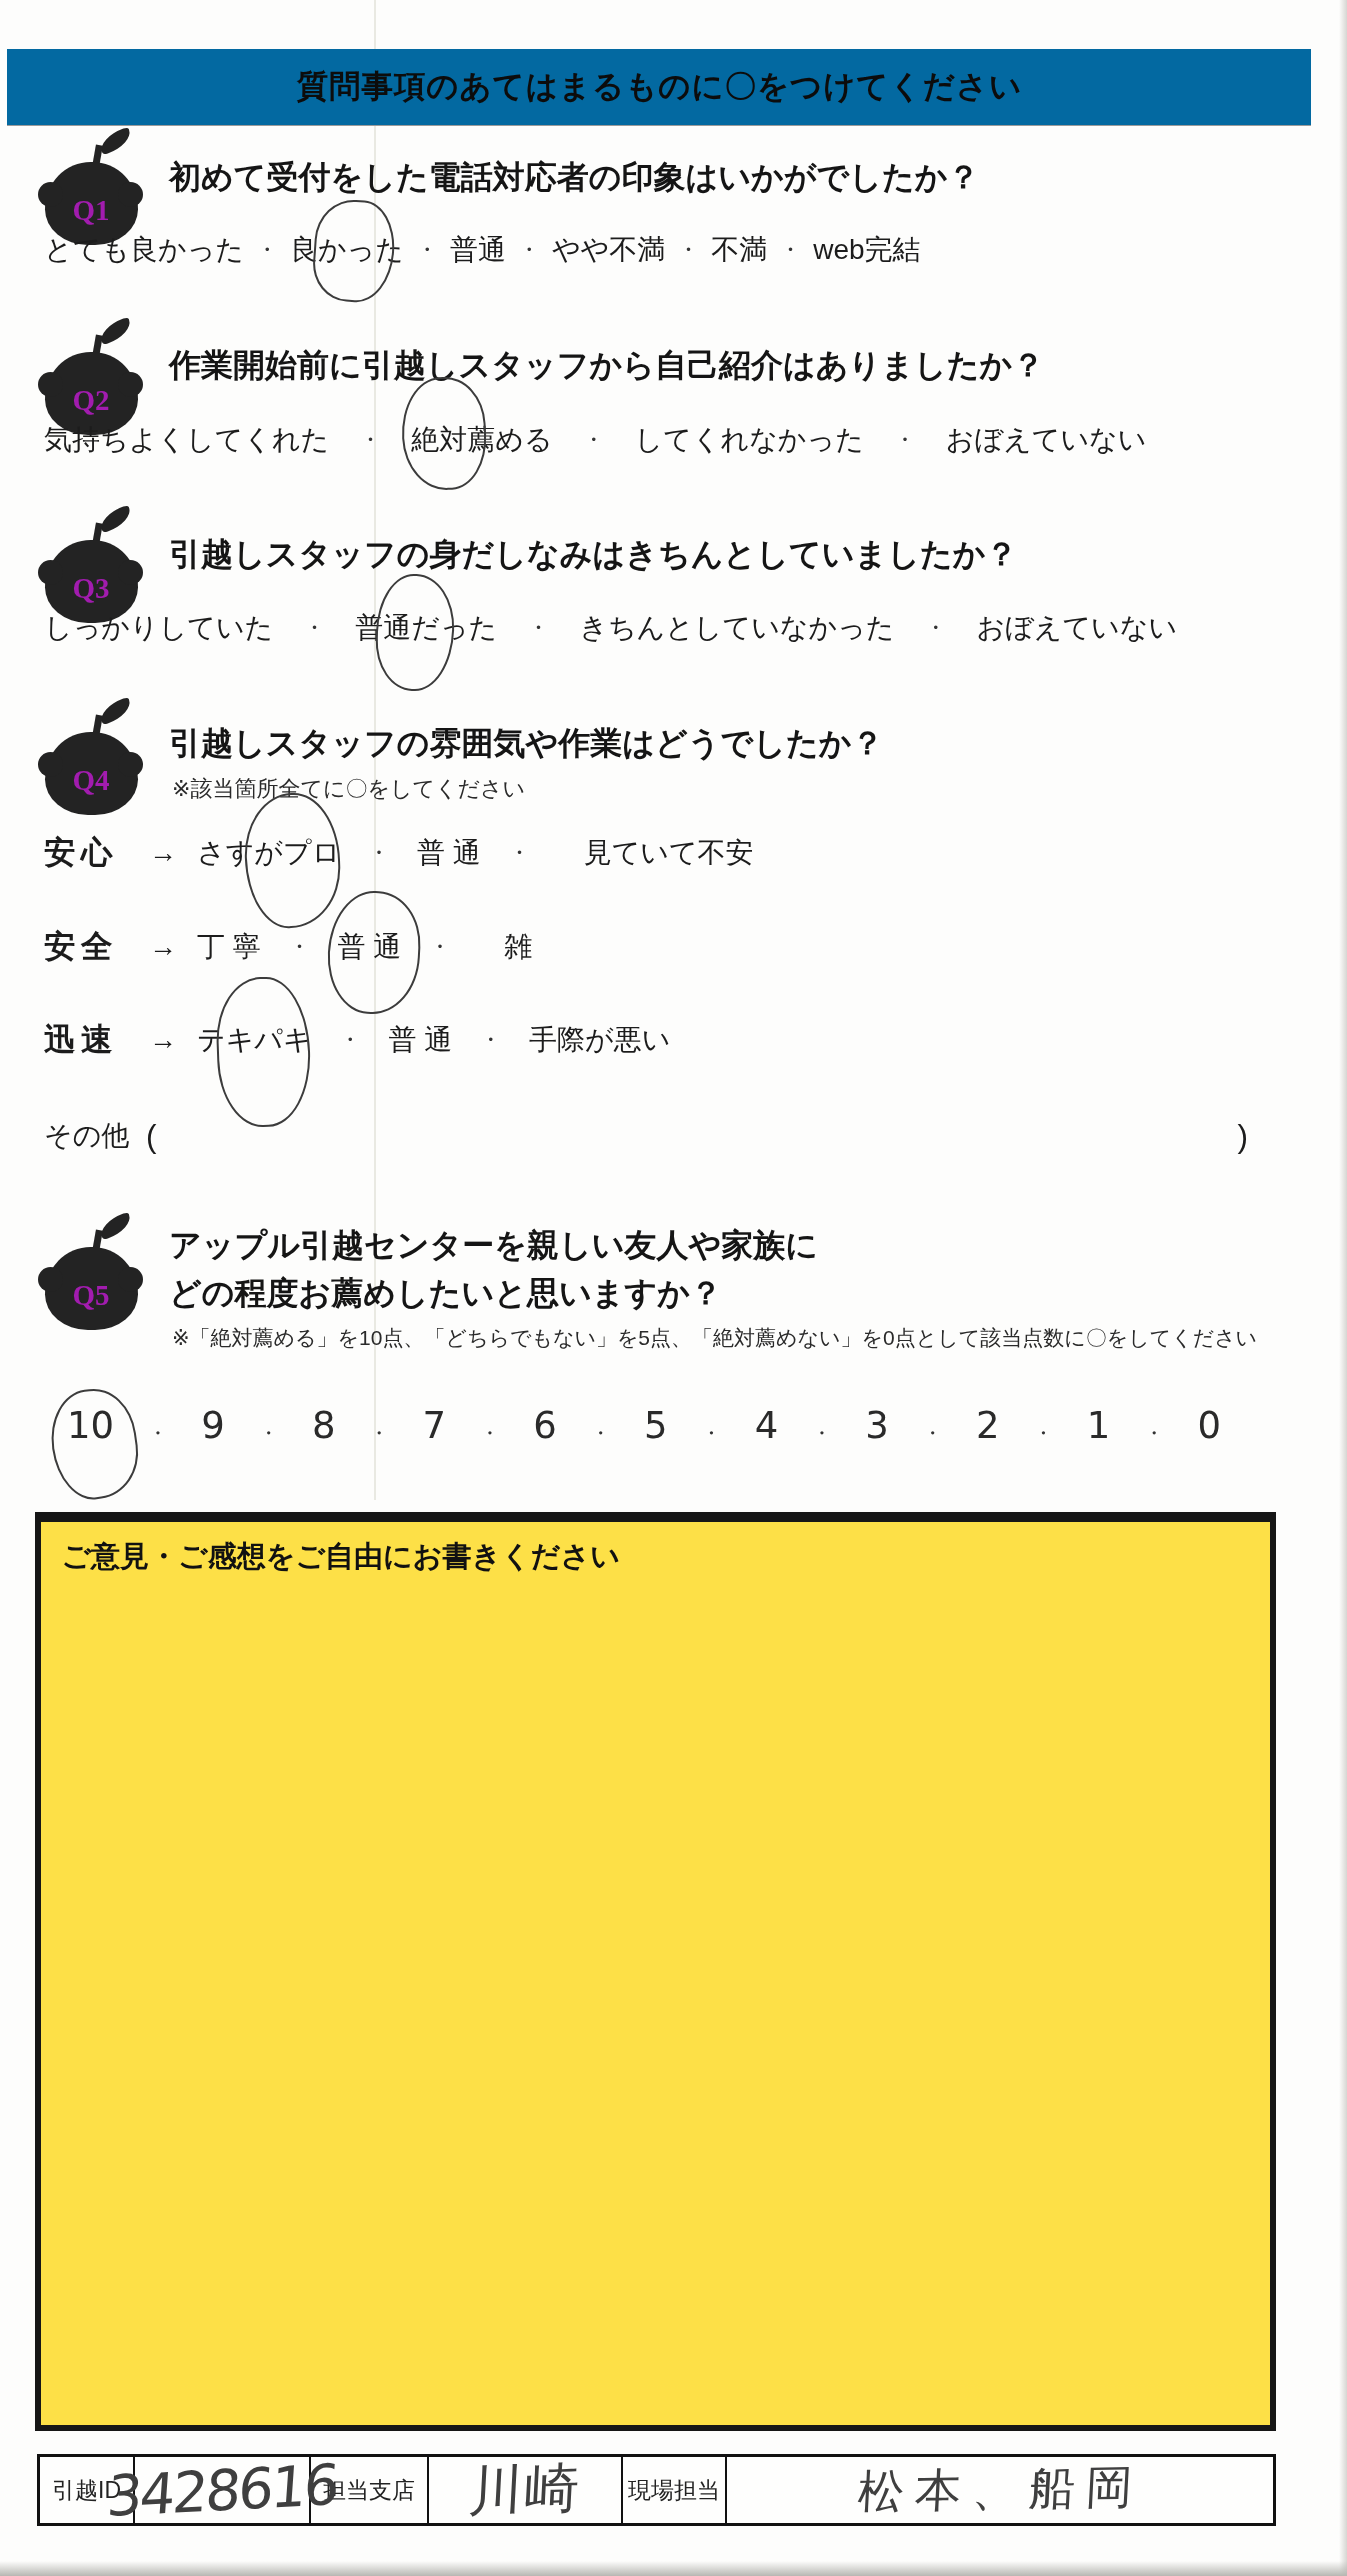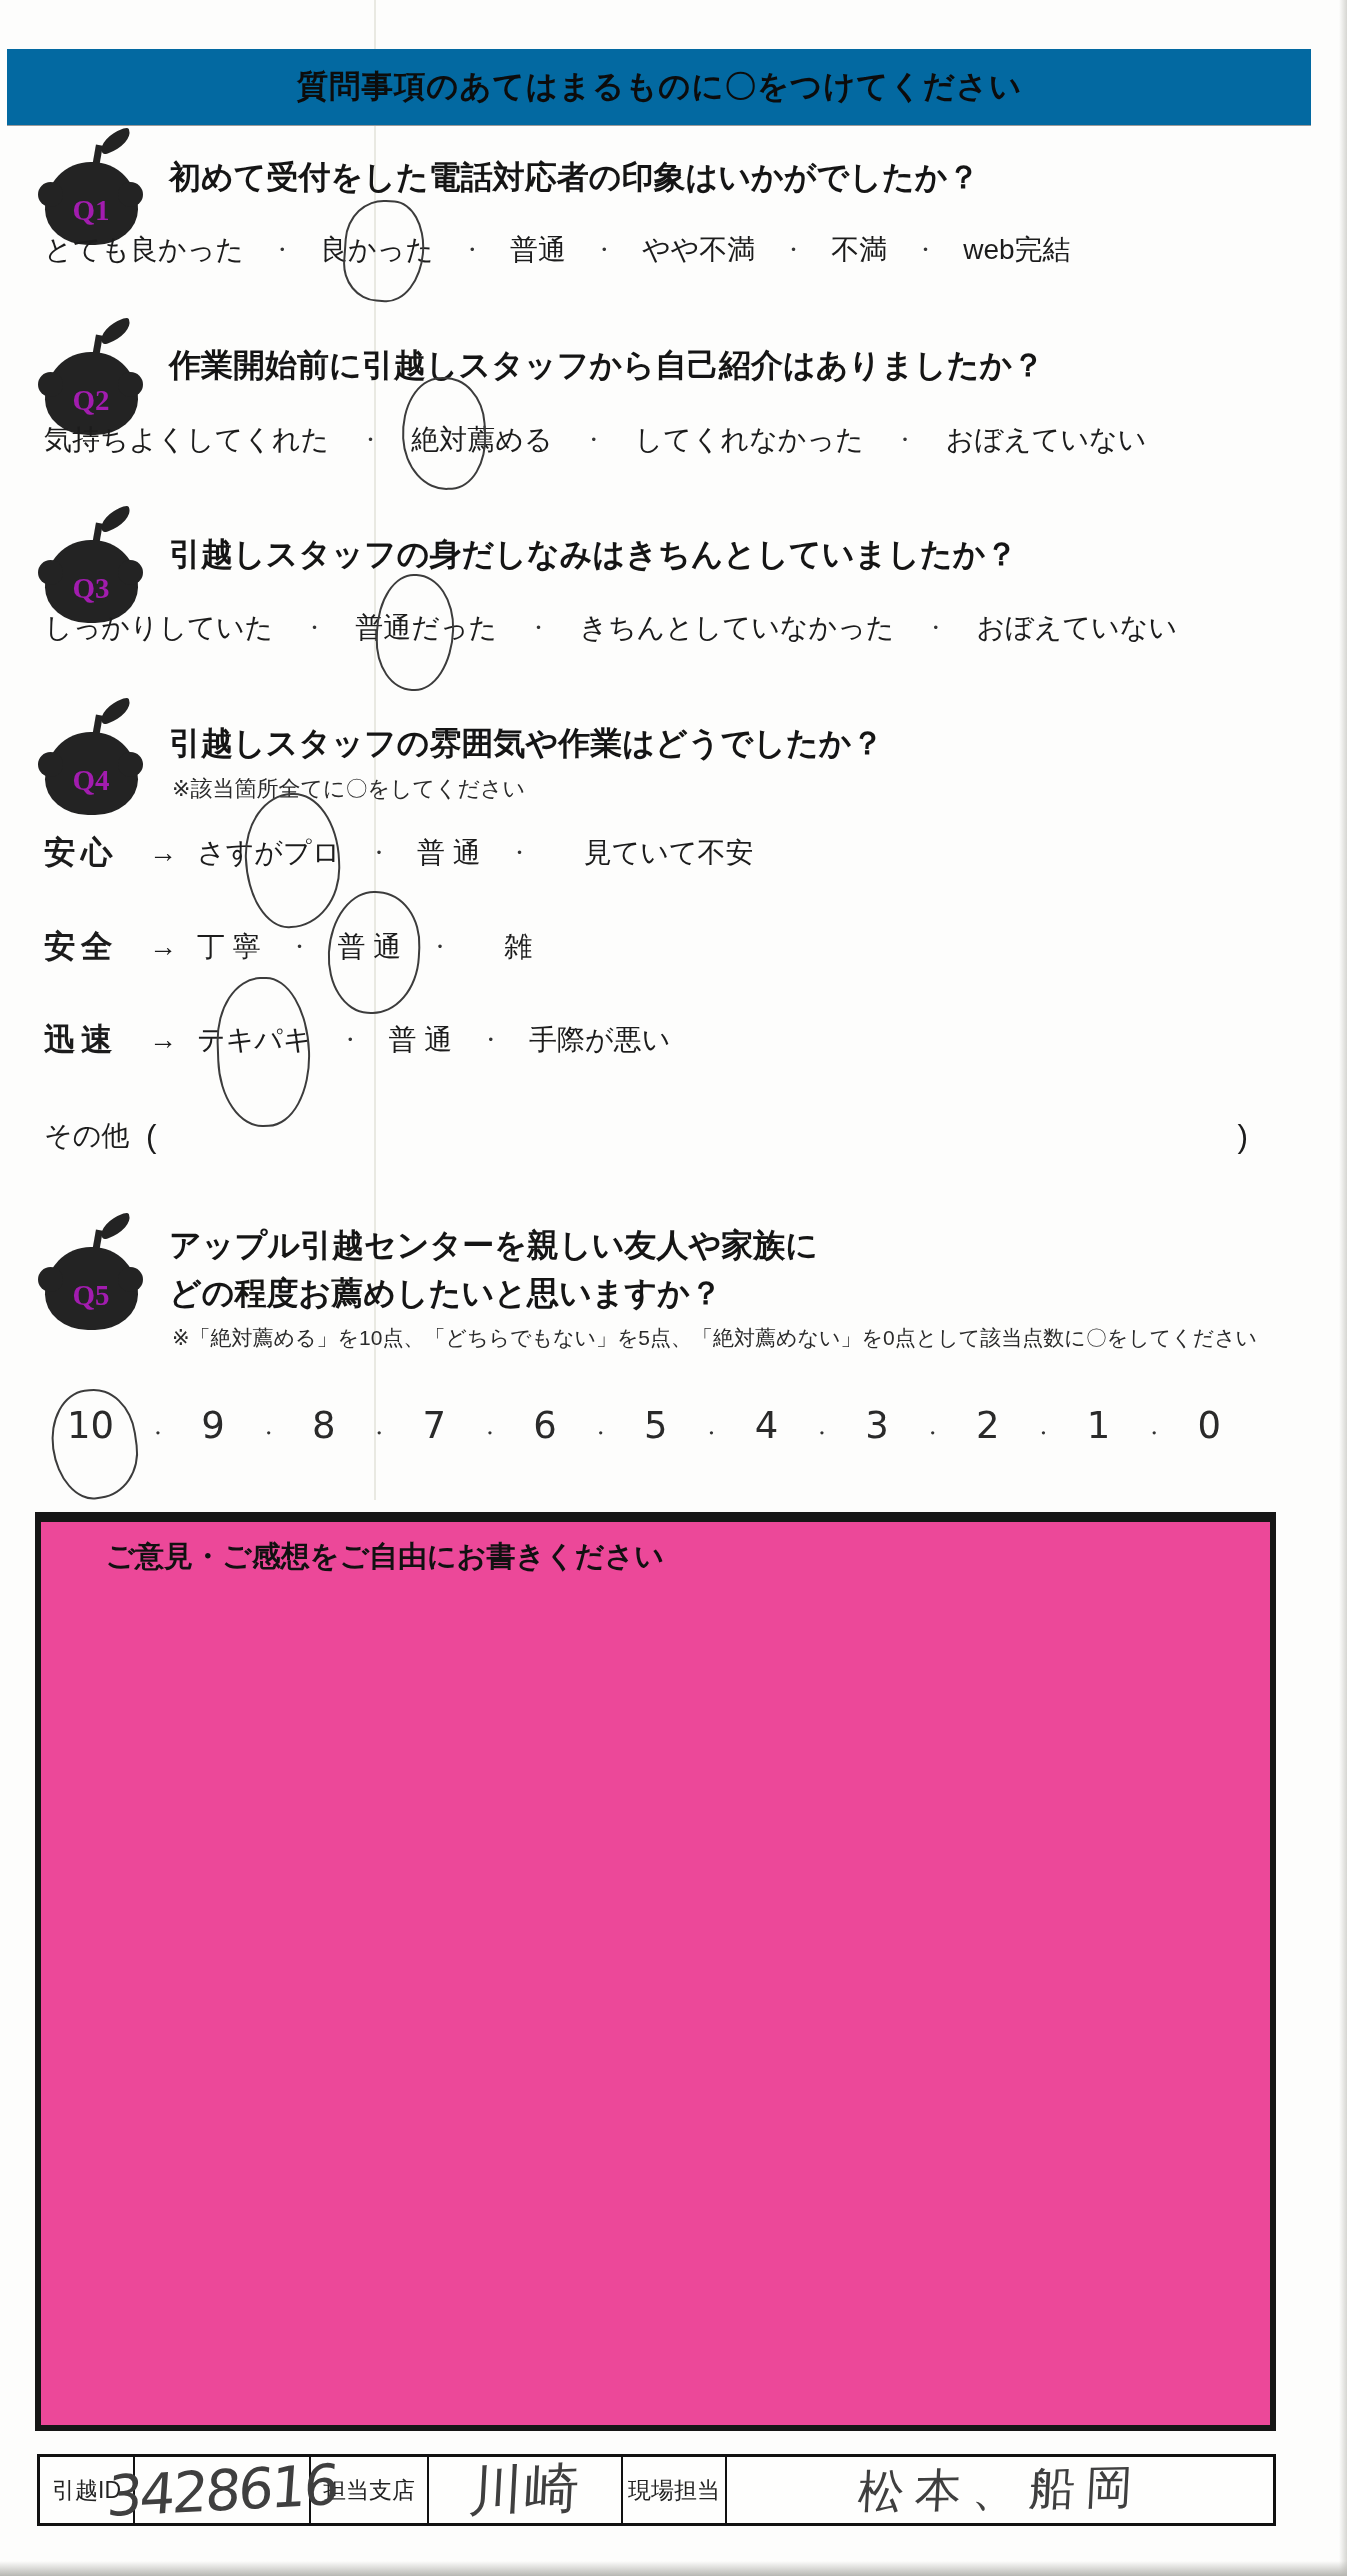--- a/index.html
+++ b/index.html
@@ -40,21 +40,21 @@
     font-family:"Liberation Serif","DejaVu Serif",serif; }
 
   .qtitle { position:absolute; left:169px; font-size:32px; font-weight:bold; color:#151515;
             white-space:nowrap; }
   .qnote  { position:absolute; font-size:22px; color:#2a2a2a; white-space:nowrap; }
 
   .optrow { position:absolute; left:44px; display:flex; align-items:center;
             font-size:28px; white-space:nowrap; }
   .optrow .opt { position:relative; display:inline-block; }
   .optrow .dot { font-size:22px; color:#333; }
-  .g30 { gap:27px; } .g32 { gap:30px; }
+  .g30 { gap:12px; } .g32 { gap:30px; }
 
   .q4row { position:absolute; left:44px; display:flex; align-items:center; gap:20px;
            font-size:28px; white-space:nowrap; }
   .q4row .rlabel { font-size:31.5px; font-weight:bold; letter-spacing:5.6px; width:85px; }
   .q4row .arrow  { font-size:28px; }
   .q4row .opt:first-of-type { margin-left:33px; }
   .q4row .opt { position:relative; display:inline-block; }
   .q4row .dot { font-size:22px; color:#333; margin:0 7.4px; }
 
   .otherrow { position:absolute; left:44px; width:1204px; display:flex;
@@ -80,21 +80,21 @@
           border-radius:52% 48% 55% 45% / 48% 52% 46% 54%; transform:rotate(-2deg); }
   .c-q4b{ left:-9.3px; top:-37px; width:88px;  height:119px;
           border-radius:50% 50% 52% 48% / 54% 46% 50% 50%; transform:rotate(3deg); }
   .c-q4c{ left:20.4px;  top:-44px; width:89px;  height:146px;
           border-radius:52% 48% 50% 50% / 46% 54% 52% 48%; transform:rotate(-2deg); }
   .c-q5 { left:-15px; top:-15px; width:81px;  height:106px;
           border-radius:50% 50% 54% 46% / 52% 48% 46% 54%; transform:rotate(-8deg); }
 
   .comment-box { position:absolute; left:35px; top:1512px; width:1241px; height:919px;
     box-sizing:border-box; border:6.5px solid #161616; border-top-width:10.2px;
-    background:#ec4899;padding-left:44px; }
+    background:#fde047; }
   .comment-box .cbtitle { padding:15px 20.4px; font-size:29px; font-weight:bold; color:#111; }
 
   .ftable { position:absolute; left:37px; top:2454px; width:1239px; height:72px;
     box-sizing:border-box; border:3.7px solid #111; display:flex; background:#fefefd; }
   .fcell { box-sizing:border-box; border-right:2.8px solid #111;
     display:flex; align-items:center; justify-content:center; overflow:visible; }
   .fcell:last-child { border-right:none; }
   .fc-label { font-size:23px; color:#222; }
   .w-idl { width:95px; } .w-idv { width:176px; } .w-brl { width:118px; }
   .w-brv { width:194px; } .w-stl { width:104px; } .w-stv { flex:1; }

